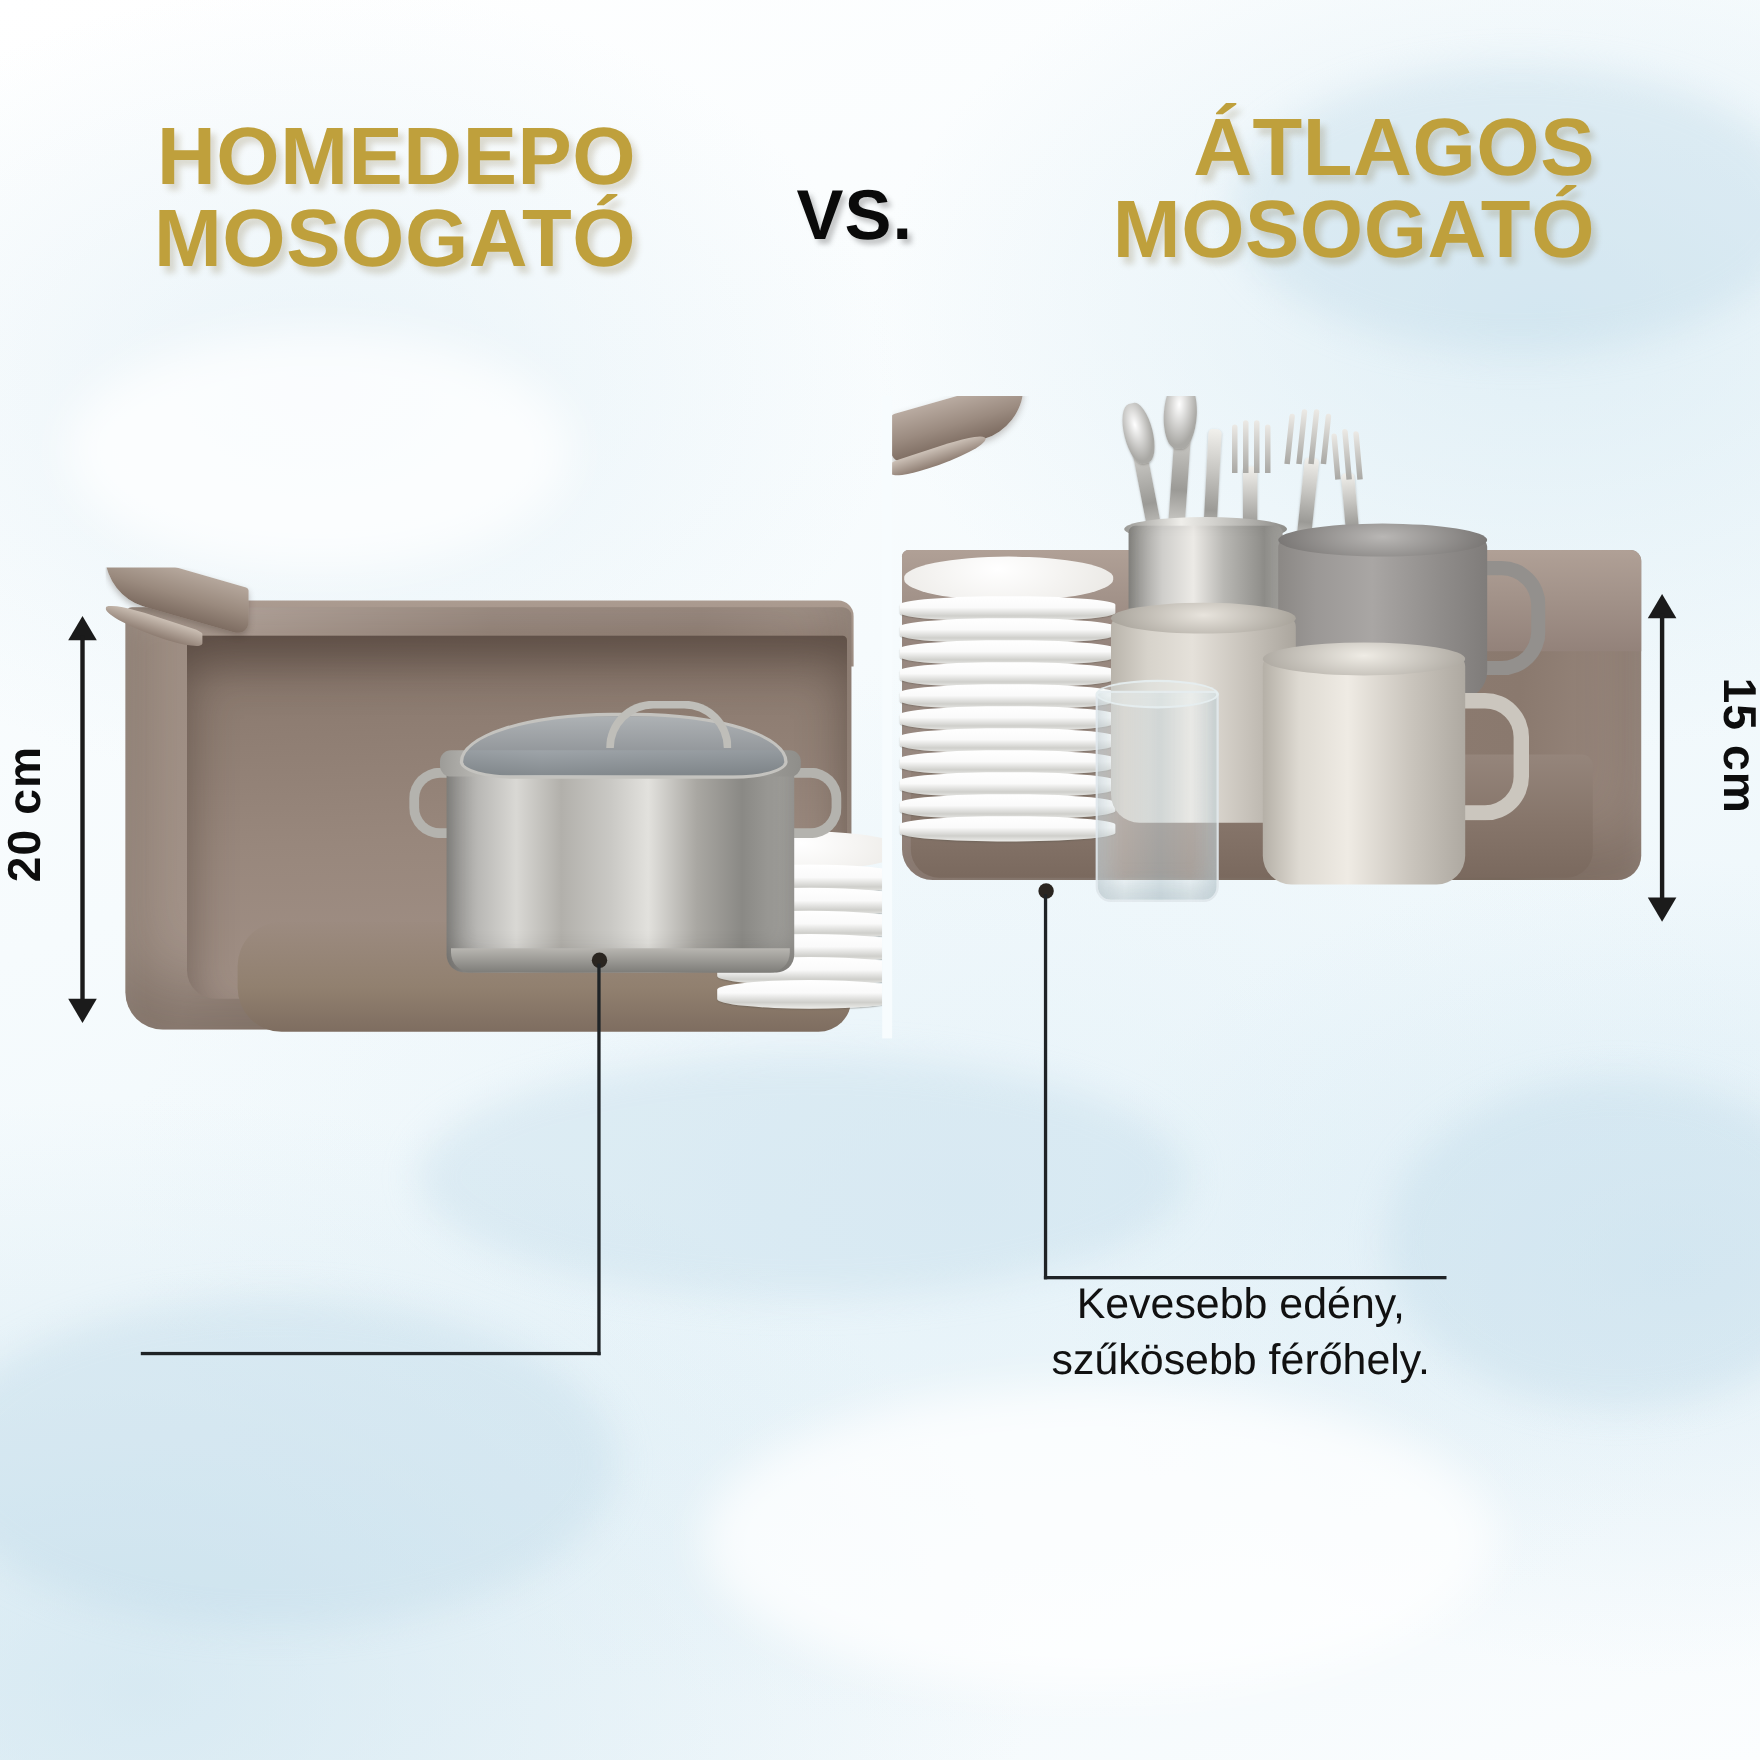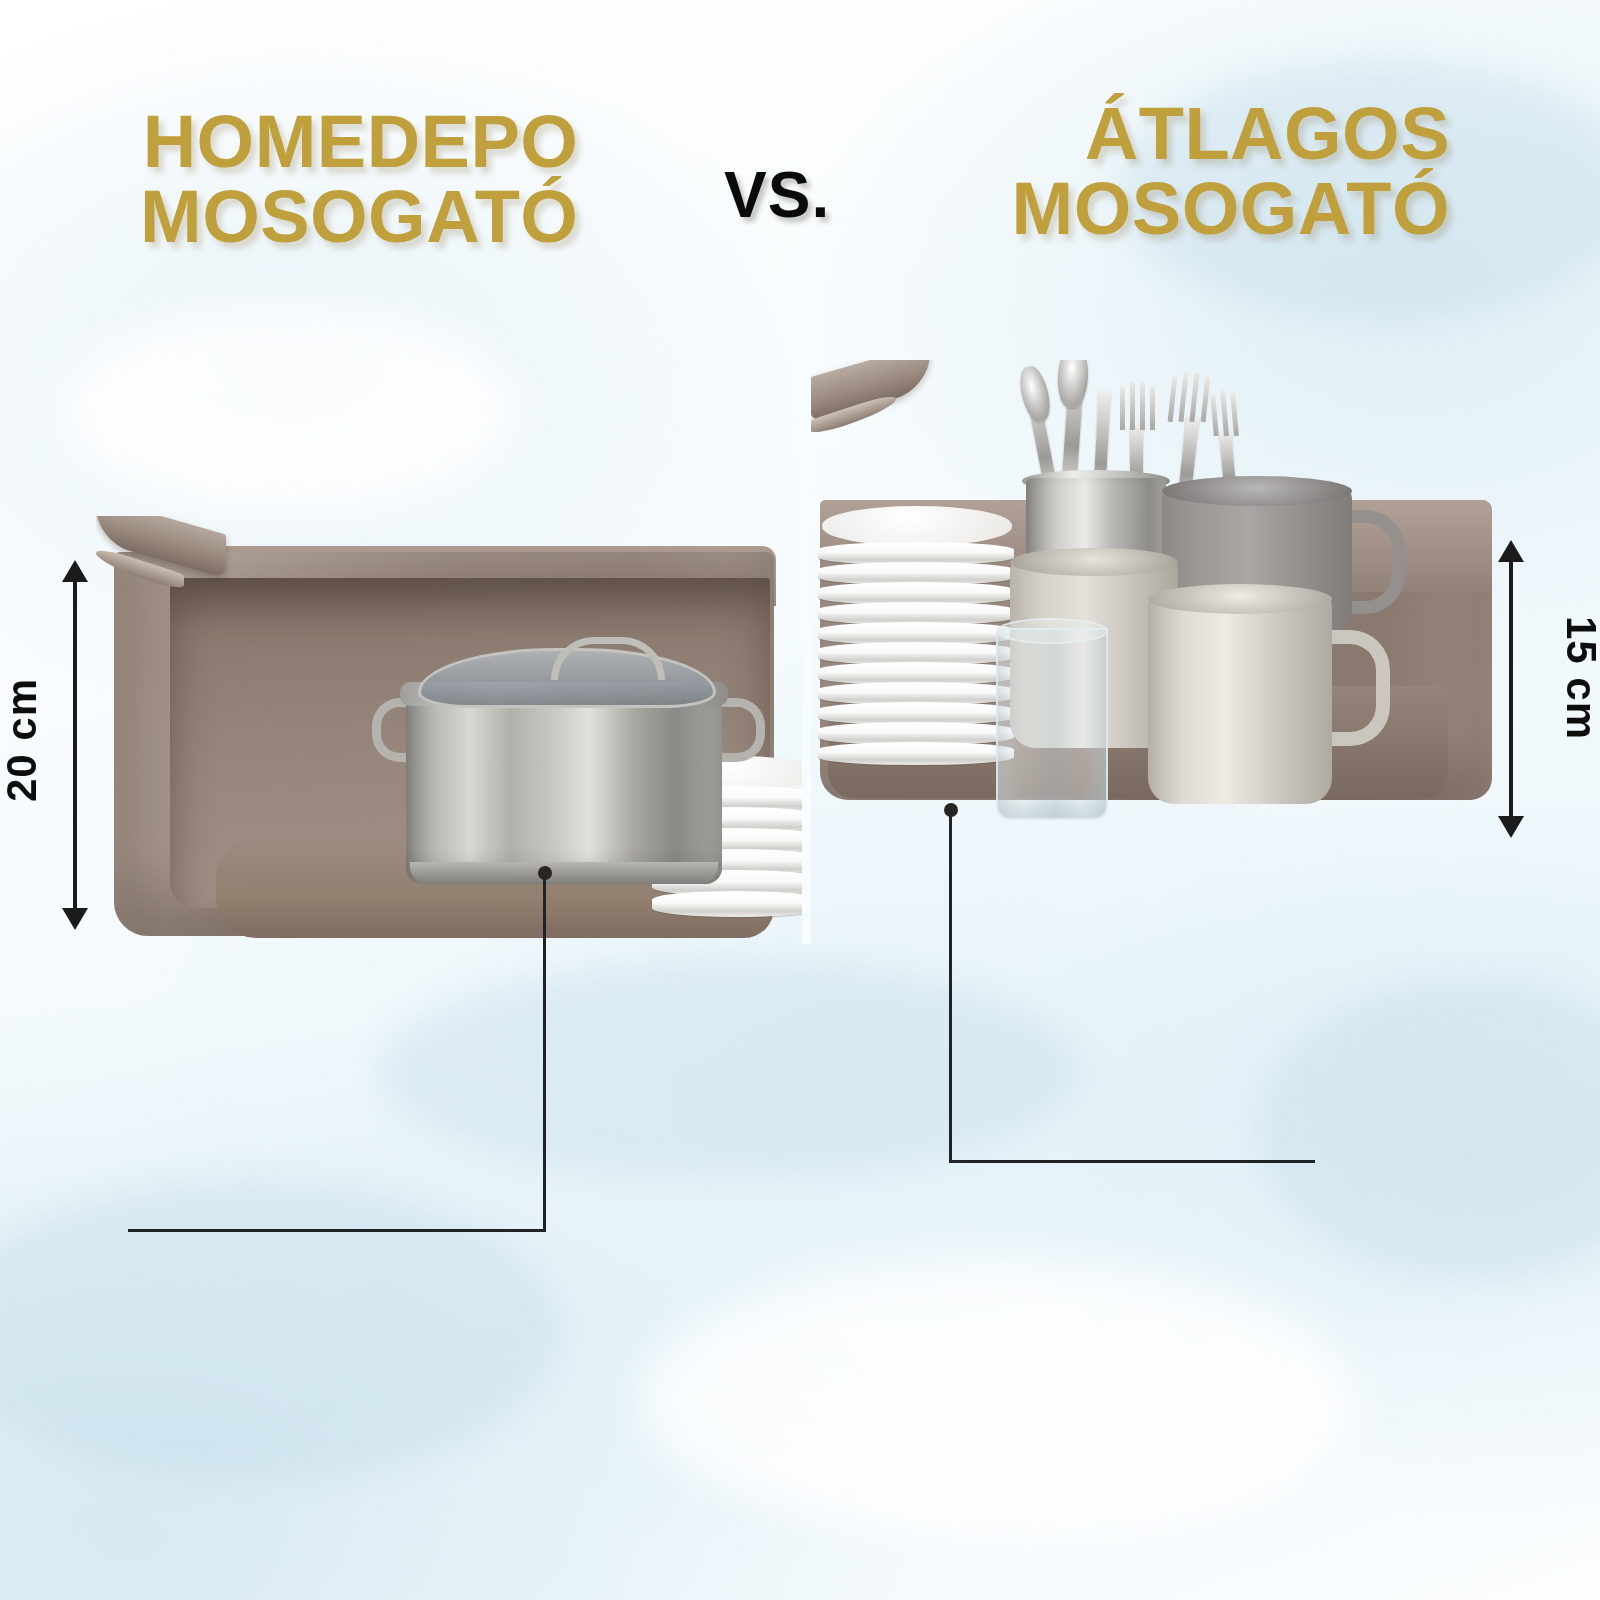--- a/index.html
+++ b/index.html
@@ -355,14 +355,16 @@
     <div class="leader-dot" style="left:538px;top:866px;"></div>
     <div class="leader" style="left:543px;top:876px;width:3px;height:356px;"></div>
     <div class="leader" style="left:128px;top:1229px;width:418px;height:3px;"></div>
   </div>
 
   <div>
     <div class="leader-dot" style="left:944px;top:803px;"></div>
     <div class="leader" style="left:949px;top:813px;width:3px;height:350px;"></div>
     <div class="leader" style="left:949px;top:1160px;width:366px;height:3px;"></div>
   </div>
+  <div class="caption" id="caption-right">Kevesebb edény,
+szűkösebb férőhely.</div>
 
 </div>
 
 </body></html>

